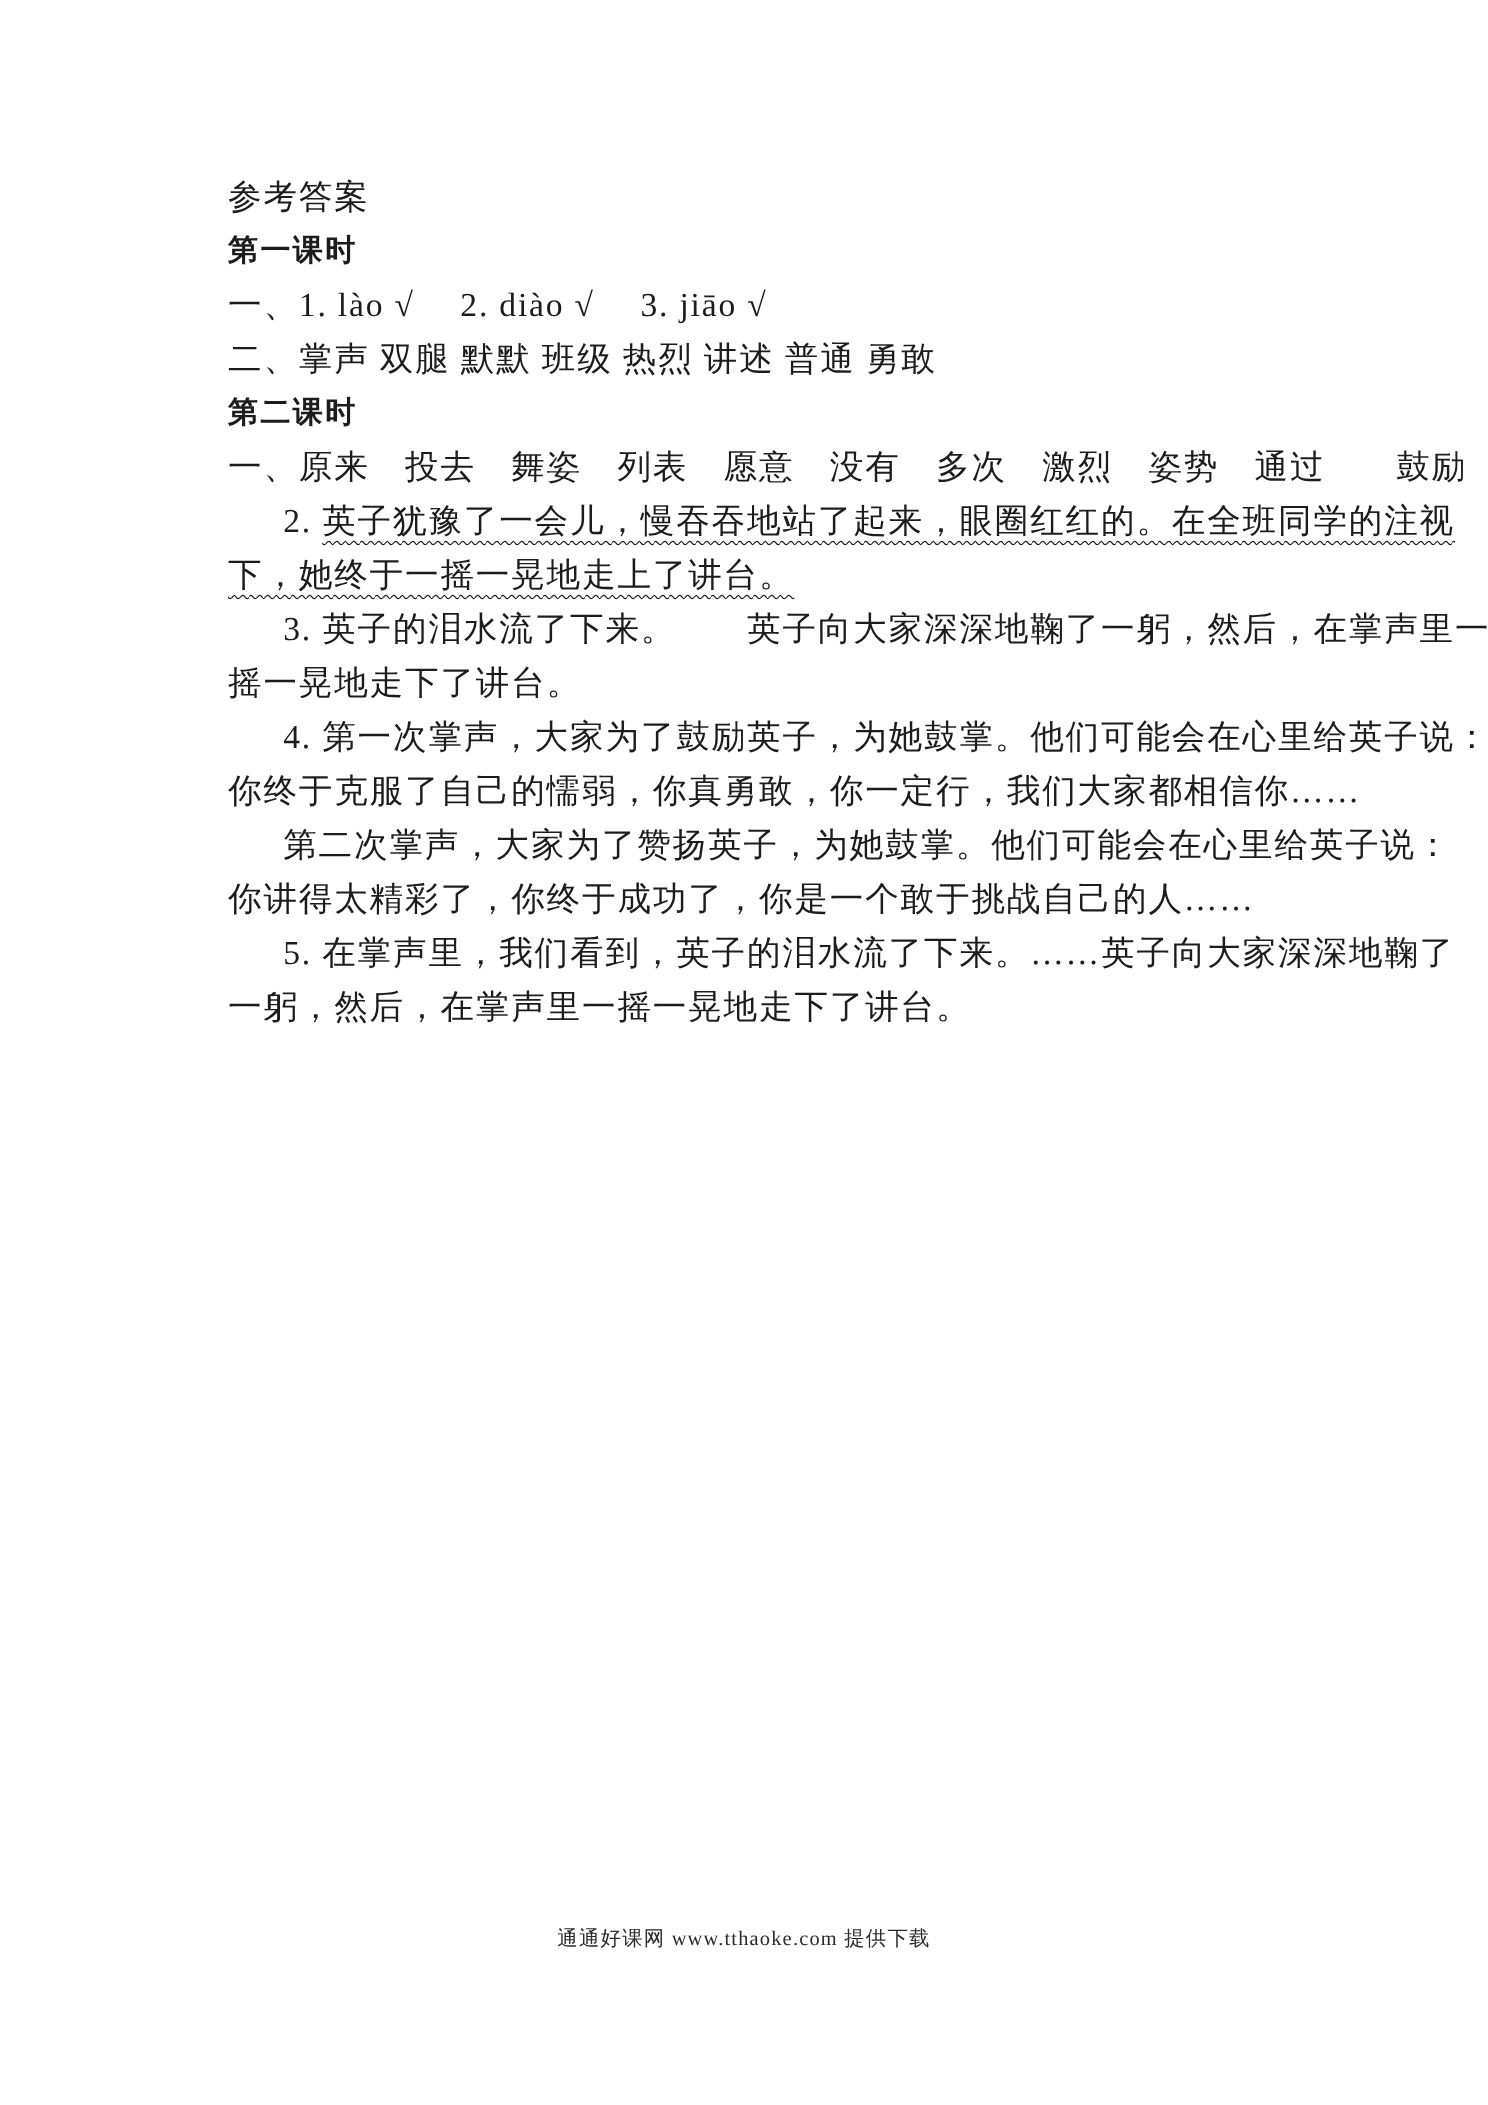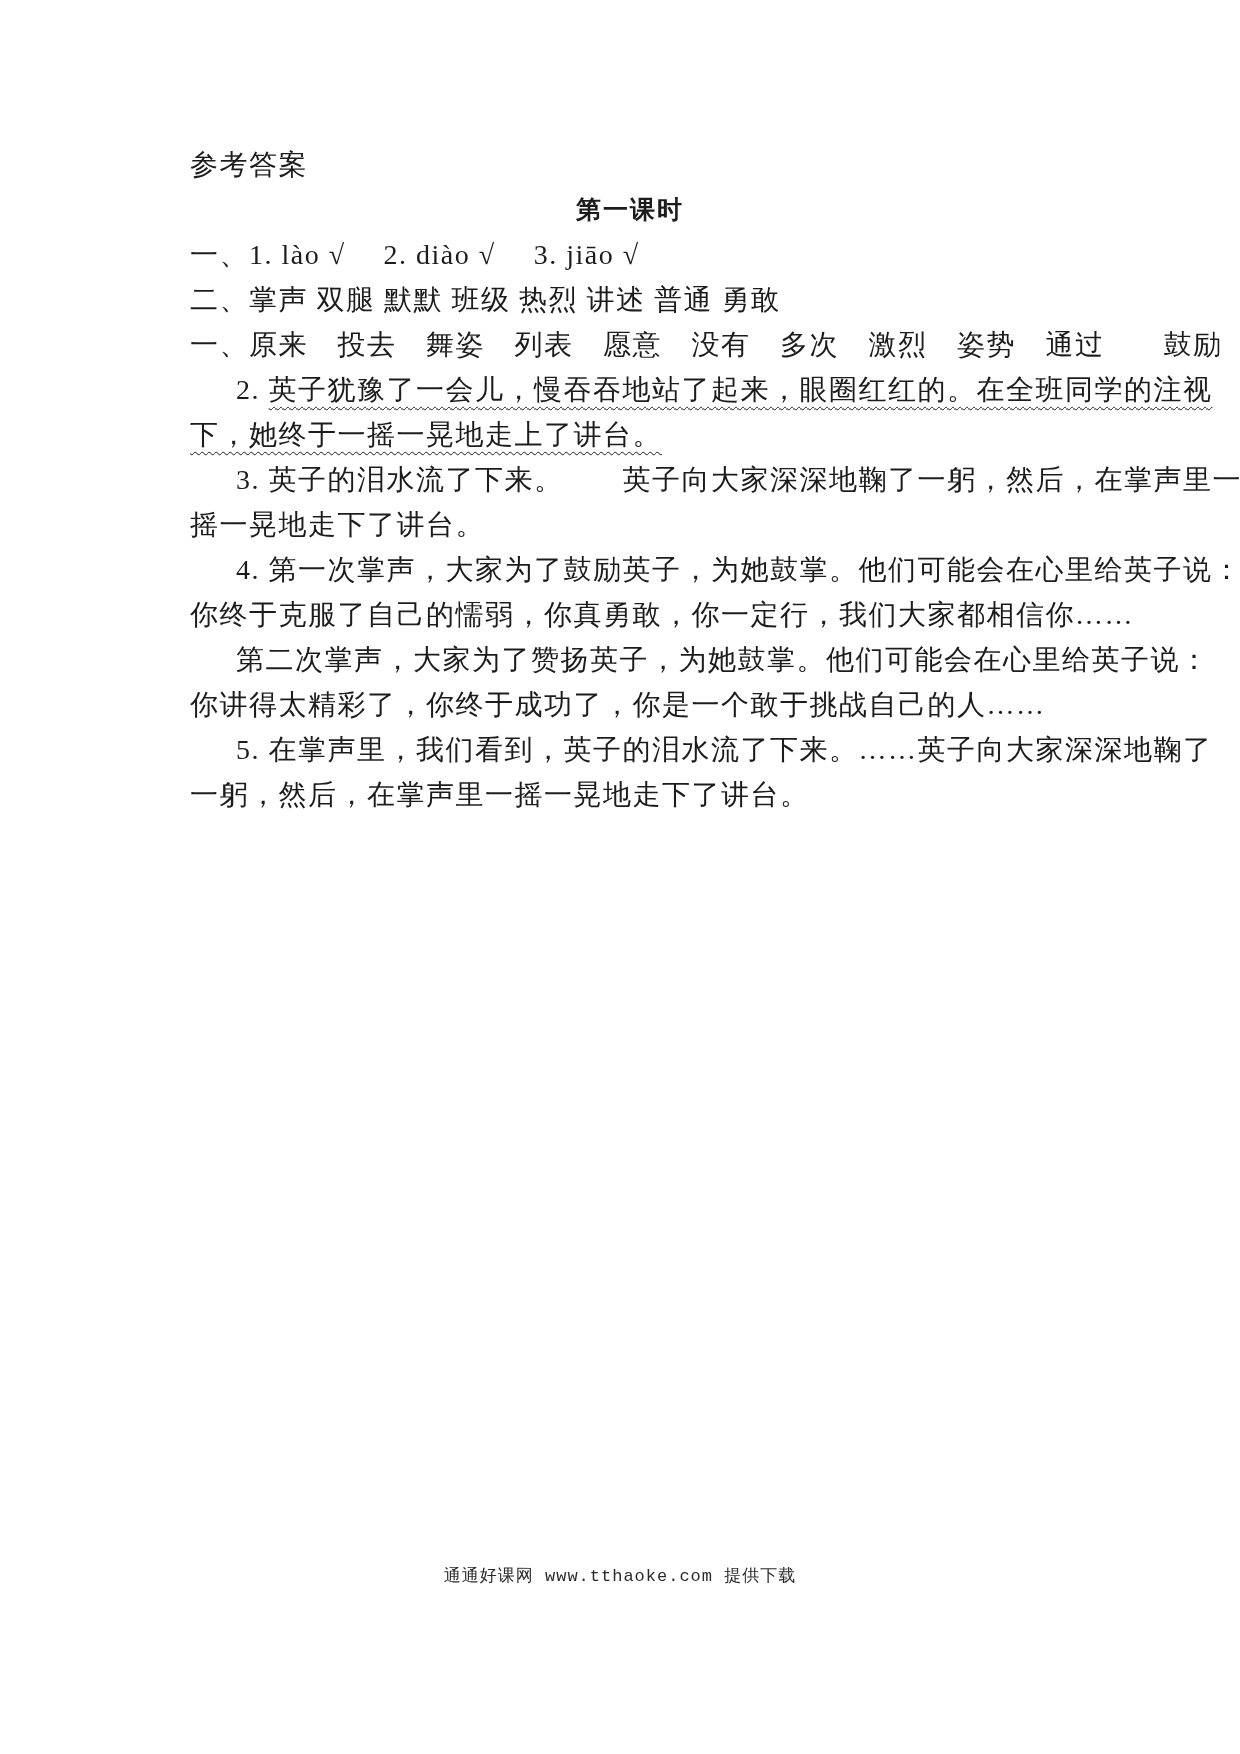--- a/index.html
+++ b/index.html
@@ -17,21 +17,21 @@
     padding: 142px 170px 0 190px;
   }
   .line {
     height: 45px;
     line-height: 45px;
     font-size: 28px;
     letter-spacing: 1.5px;
     white-space: nowrap;
   }
   .heading {
-    text-align: center;
+    text-align: left;
     font-weight: bold;
     font-size: 25px;
     letter-spacing: 2px;
     font-family: "Liberation Sans", "DejaVu Sans", sans-serif;
   }
   .indent { padding-left: 46px; }
   .u-wavy {
     text-decoration: underline;
     text-decoration-style: wavy;
     text-decoration-thickness: 1px;
@@ -40,40 +40,40 @@
   }
   .u-solid {
     text-decoration-style: solid;
     text-decoration-thickness: 2px;
     text-underline-offset: 7px;
     text-decoration-skip-ink: none;
   }
   .check { font-weight: bold; }
   .footer {
     position: absolute;
-    top: 1564px;
+    top: 1604px;
     left: 0;
     width: 100%;
     text-align: center;
     font-size: 17px;
     letter-spacing: 1px;
     color: #2a2a2a;
-    font-family: Liberation Mono, monospace;
   }
 </style>
 </head>
 <body>
 
 <div class="page">
   <div class="content">
     <div class="line">参考答案</div>
     <div id="doc-lines">
         <div class="line heading">第一课时</div>
         <div class="line"><span>一、1. lào </span><span class="check">√</span><span>　 2. diào </span><span class="check">√</span><span>　 3. jiāo </span><span class="check">√</span></div>
         <div class="line"><span>二、掌声 双腿 默默 班级 热烈 讲述 普通 勇敢</span></div>
+        <div class="line heading">第二课时</div>
         <div class="line"><span>一、原来　投去　舞姿　列表　愿意　没有　多次　激烈　姿势　通过　　鼓励</span></div>
         <div class="line indent"><span>2. </span><span class="u-wavy">英子犹豫了一会儿，慢吞吞地站了起来，眼圈红红的。在全班同学的注视</span></div>
         <div class="line"><span class="u-wavy">下，她终于一摇一晃地走上了讲台。</span></div>
         <div class="line indent"><span>3. </span><span class="u-solid">英子的泪水流了下来。</span><span>　　</span><span class="u-solid">英子向大家深深地鞠了一躬，然后，在掌声里一</span></div>
         <div class="line"><span class="u-solid">摇一晃地走下了讲台。</span></div>
         <div class="line indent"><span>4. 第一次掌声，大家为了鼓励英子，为她鼓掌。他们可能会在心里给英子说：</span></div>
         <div class="line"><span>你终于克服了自己的懦弱，你真勇敢，你一定行，我们大家都相信你……</span></div>
         <div class="line indent"><span>第二次掌声，大家为了赞扬英子，为她鼓掌。他们可能会在心里给英子说：</span></div>
         <div class="line"><span>你讲得太精彩了，你终于成功了，你是一个敢于挑战自己的人……</span></div>
         <div class="line indent"><span>5. 在掌声里，我们看到，英子的泪水流了下来。……英子向大家深深地鞠了</span></div>

